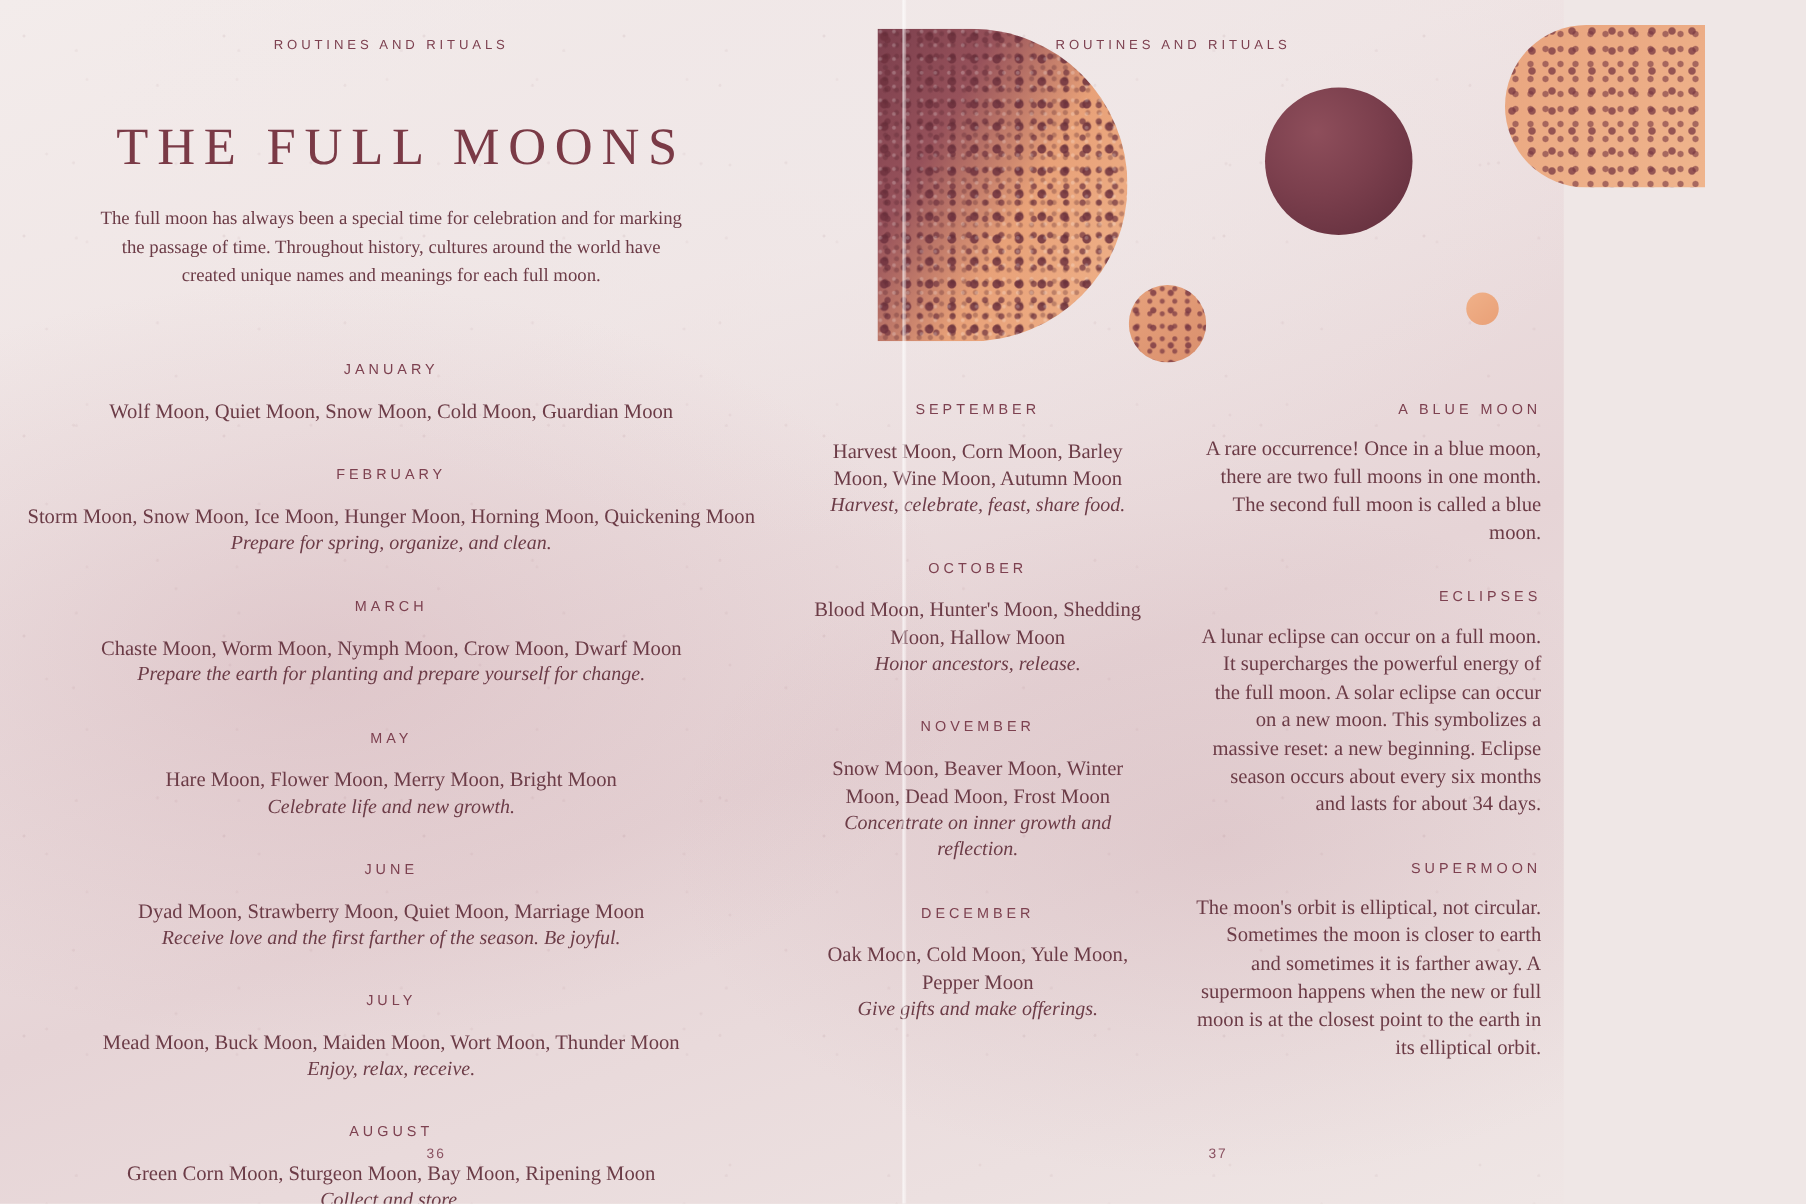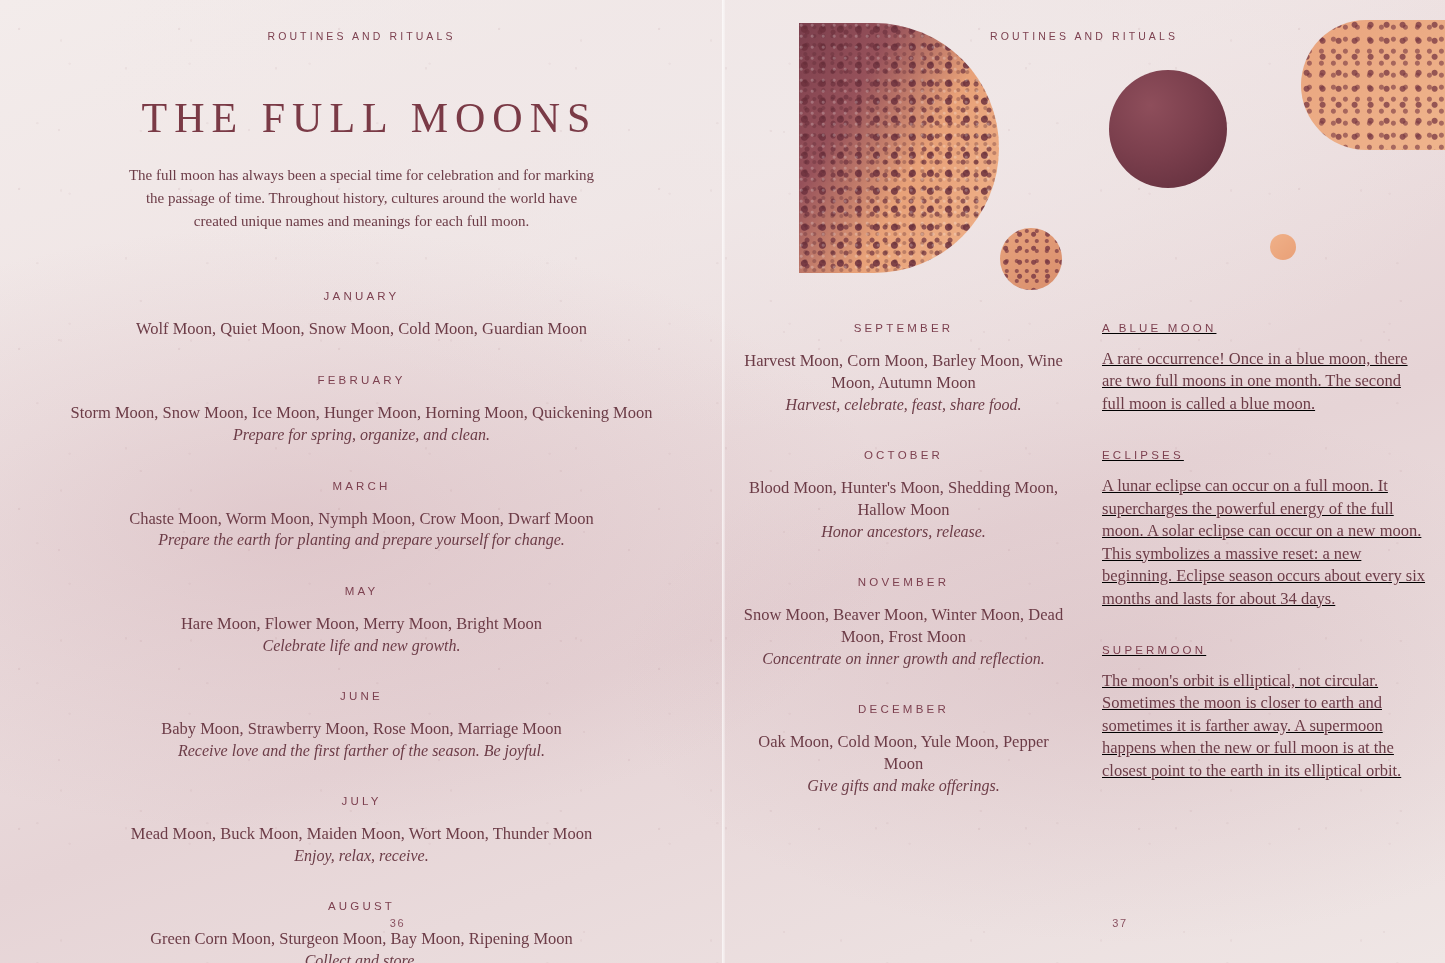--- a/index.html
+++ b/index.html
@@ -8,21 +8,21 @@
   }
   body {
     width: 1445px;
     height: 963px;
     overflow: hidden;
     font-family: "Liberation Serif", serif;
     background: #efe7e6;
   }
   .spread {
     position: relative;
-    width: 1445px;
+    width: 1251px;
     height: 963px;
     display: flex;
     background:
       radial-gradient(ellipse 60% 45% at 20% 55%, rgba(196,150,160,0.30), rgba(196,150,160,0) 70%),
       radial-gradient(ellipse 50% 40% at 78% 70%, rgba(190,145,155,0.22), rgba(190,145,155,0) 70%),
       radial-gradient(ellipse 70% 50% at 55% 10%, rgba(240,232,232,0.9), rgba(240,232,232,0) 70%),
       linear-gradient(160deg, #f3eceb 0%, #efe4e4 30%, #e6d4d6 60%, #efe6e5 100%);
   }
   .grain {
     position: absolute;
@@ -112,21 +112,21 @@
     font-size: 16.5px;
     line-height: 1.33;
     color: #6c3c47;
   }
   .month-note {
     font-style: italic;
     font-size: 16px;
     line-height: 1.33;
     color: #6c3c47;
   }
-  .section-block { margin-bottom: 34px; text-align: left; text-decoration: underline; }
+  .section-block { margin-bottom: 34px; text-align: right; }
   .section-title {
     font-family: "Liberation Sans", sans-serif;
     font-size: 11.5px;
     letter-spacing: 3.2px;
     color: #7d4150;
     margin-bottom: 14px;
     text-transform: uppercase;
   }
   .section-body {
     font-size: 16.5px;
@@ -236,21 +236,21 @@
       <div class="col">
 
         <div class="month">
           <div class="month-name">MAY</div>
           <div class="month-names">Hare Moon, Flower Moon, Merry Moon, Bright Moon</div>
           <div class="month-note">Celebrate life and new growth.</div>
         </div>
 
         <div class="month">
           <div class="month-name">JUNE</div>
-          <div class="month-names">Baby Moon, Strawberry Moon, Rose Moon, Marriage Moon</div>
+          <div class="month-names">Dyad Moon, Strawberry Moon, Quiet Moon, Marriage Moon</div>
           <div class="month-note">Receive love and the first farther of the season. Be joyful.</div>
         </div>
 
         <div class="month">
           <div class="month-name">JULY</div>
           <div class="month-names">Mead Moon, Buck Moon, Maiden Moon, Wort Moon, Thunder Moon</div>
           <div class="month-note">Enjoy, relax, receive.</div>
         </div>
 
         <div class="month">

